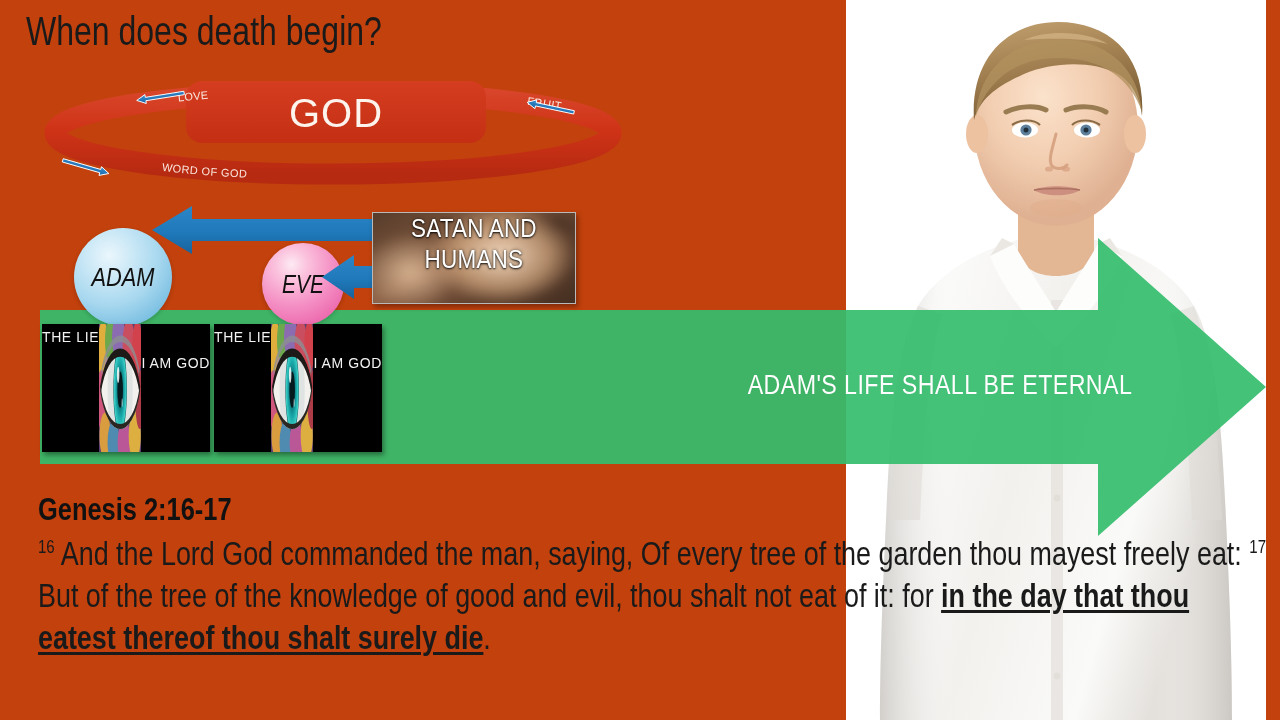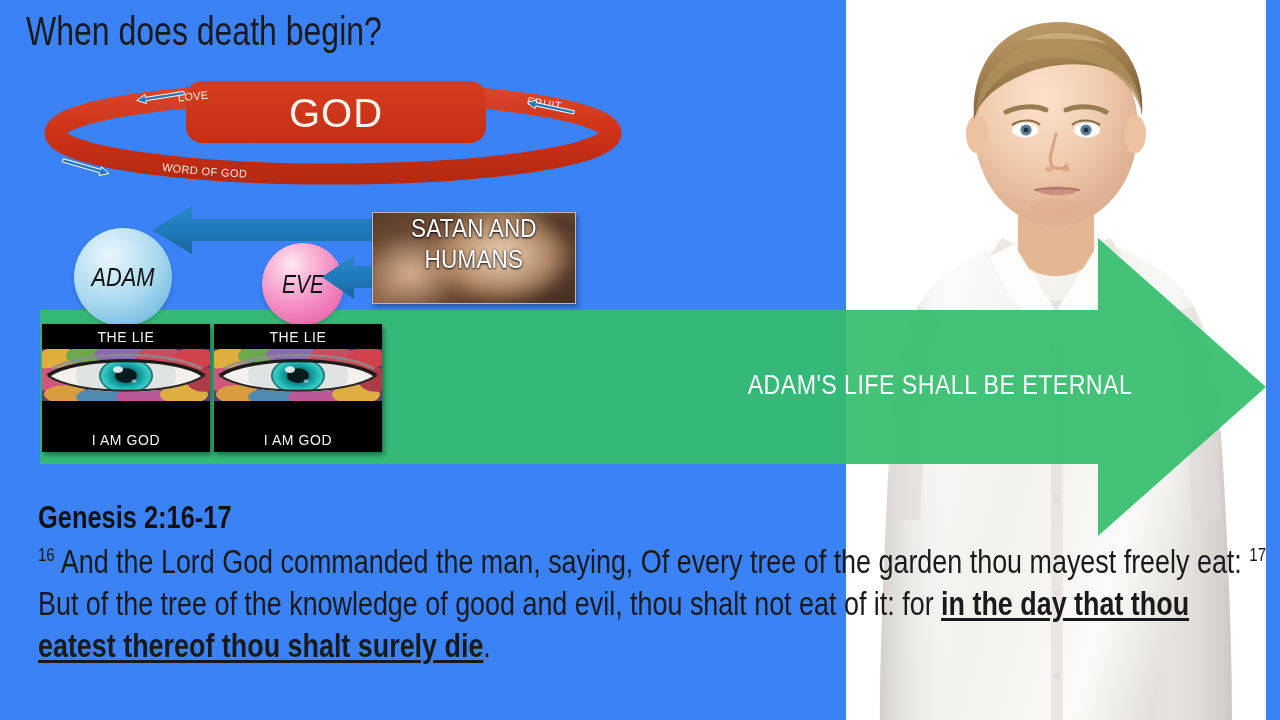--- a/index.html
+++ b/index.html
@@ -11,21 +11,21 @@
     width: 1280px;
     height: 720px;
     position: relative;
     overflow: hidden;
     font-family: "Liberation Sans", sans-serif;
     -webkit-font-smoothing: antialiased;
   }
   .slide {
     position: absolute;
     inset: 0;
-    background: #3b82f6;
+    background: #c2410c;
   }
 
   
   .person {
     position: absolute;
     left: 846px;
     top: 0px;
     width: 420px;
     height: 720px;
     overflow: hidden;
@@ -191,21 +191,21 @@
 
   
   .lie-card {
     position: absolute;
     width: 168px;
     height: 128px;
     z-index: 9;
     background: #000000;
     box-shadow: 2px 3px 5px rgba(0,0,0,0.40);
     display: flex;
-    flex-direction: column;
+    flex-direction: row;
   }
   #lie-card-1 { left: 42px; top: 324px; }
   #lie-card-2 { left: 214px; top: 324px; }
   .lie-cap {
     height: 25px;
     background: #000000;
     color: #f2f2f2;
     font-size: 14px;
     font-family: "Liberation Sans Narrow", "Liberation Sans", sans-serif;
     font-stretch: condensed;
@@ -218,21 +218,20 @@
   .lie-eye { flex: 1; position: relative; overflow: hidden; }
   .lie-eye svg { display:block; width:100%; height:100%; }
 
   
   .scripture {
     position: absolute;
     left: 38px;
     top: 492px;
     width: 1230px;
     z-index: 11;
-    margin-top: 8px;
   }
   .scripture-ref {
     font-size: 31px;
     color: #111111;
     font-weight: bold;
     font-family: "Liberation Sans Narrow", "Liberation Sans", sans-serif;
     font-stretch: condensed;
     transform: scaleX(0.82);
     transform-origin: left top;
     white-space: nowrap;

